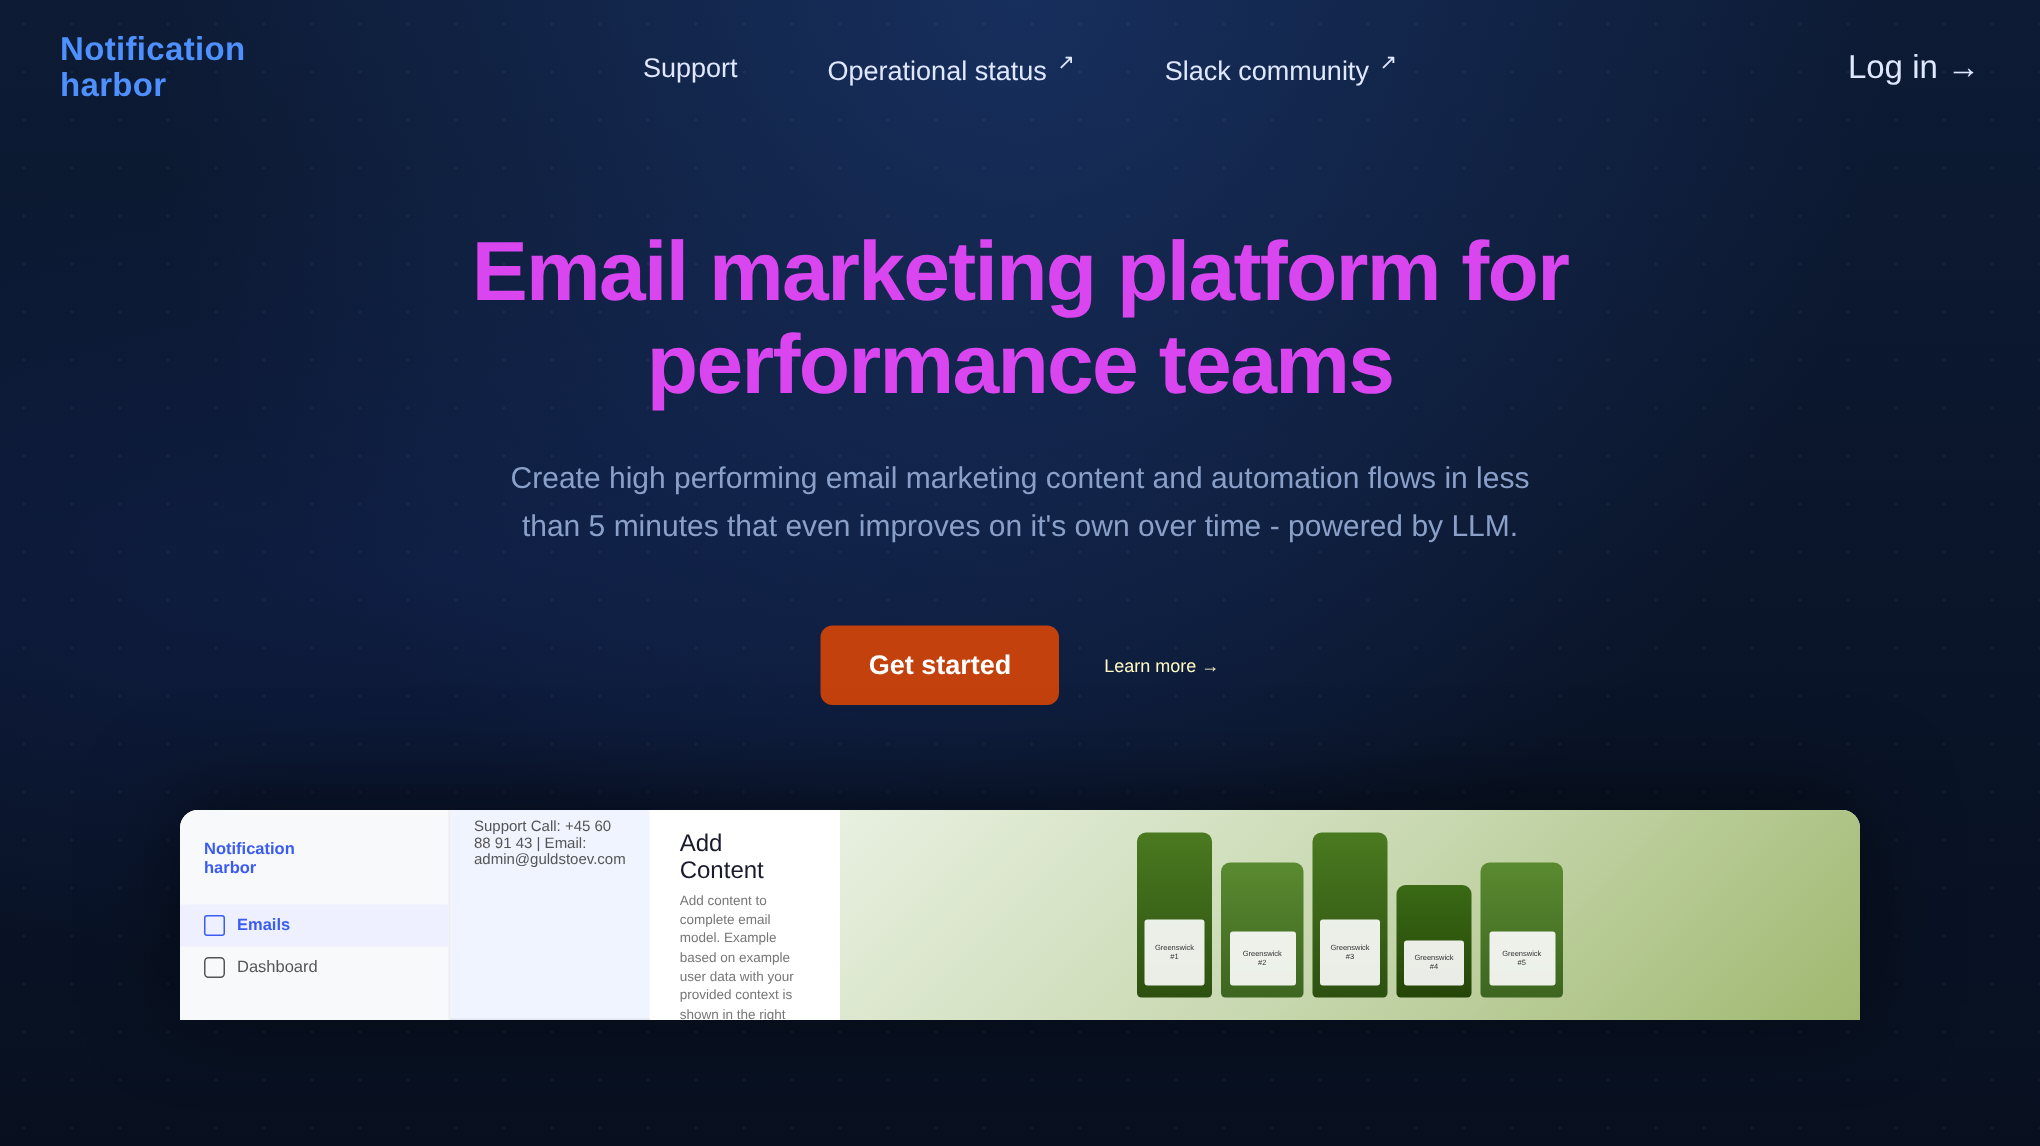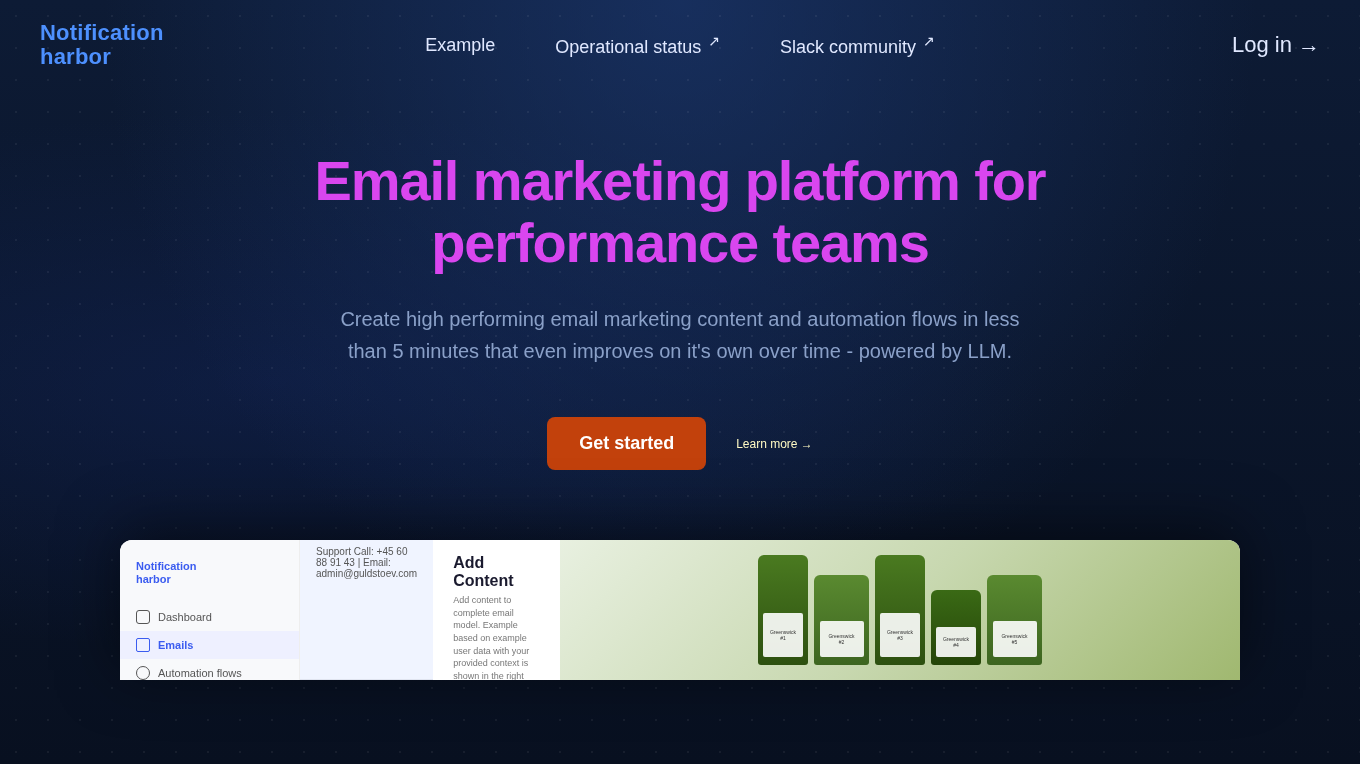--- a/index.html
+++ b/index.html
@@ -220,21 +220,21 @@
       color: #555;
       border-bottom: 1px solid #e0e4f0;
     }
 
     .preview-content {
       padding: 14px 20px;
     }
 
     .preview-add-content-title {
       font-size: 16px;
-      font-weight: 700;
+      font-weight: 400;
       color: #1a1a2e;
       margin-bottom: 4px;
     }
 
     .preview-add-content-desc {
       font-size: 9px;
       color: #777;
       line-height: 1.4;
       max-width: 240px;
     }
@@ -315,21 +315,21 @@
 <div class="bg-grid"></div>
 
 <nav>
   <div class="logo">
     <span class="logo-line1">Notification</span>
     <span class="logo-line2">harbor</span>
   </div>
 
   <div class="nav-links">
     <a class="nav-link" href="#">
-      <span>Example</span>
+      <span>Support</span>
     </a>
     <a class="nav-link" href="#">
       <span>Operational status</span>
       <span class="arrow">↗</span>
     </a>
     <a class="nav-link" href="#">
       <span>Slack community</span>
       <span class="arrow">↗</span>
     </a>
   </div>
@@ -349,31 +349,27 @@
 </section>
 
 <div class="app-preview">
   <div class="preview-card">
 
     <div class="preview-sidebar">
       <div class="preview-logo">
         <span>Notification</span><br>
         <span>harbor</span>
       </div>
-      <div class="preview-nav-item">
-        <span class="preview-nav-icon" style="border-radius:3px;"></span>
-        <span>Dashboard</span>
-      </div>
       <div class="preview-nav-item active">
         <span class="preview-nav-icon" style="border-radius:2px;"></span>
         <span>Emails</span>
       </div>
       <div class="preview-nav-item">
-        <span class="preview-nav-icon" style="border-radius:50%;"></span>
-        <span>Automation flows</span>
+        <span class="preview-nav-icon" style="border-radius:3px;"></span>
+        <span>Dashboard</span>
       </div>
     </div>
 
     <div class="preview-main">
       <div class="preview-top-bar">Support Call: +45 60 88 91 43 | Email: admin@guldstoev.com</div>
       <div class="preview-content">
         <div class="preview-add-content-title">Add Content</div>
         <div class="preview-add-content-desc">Add content to complete email model. Example based on example user data with your provided context is shown in the right area.</div>
         <div class="preview-campaign-label">Campaign name</div>
       </div>

